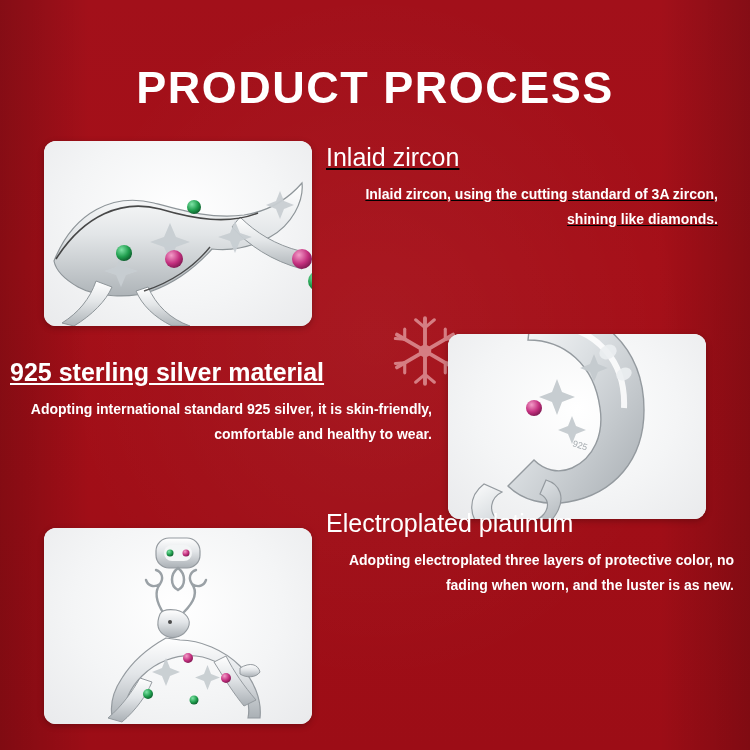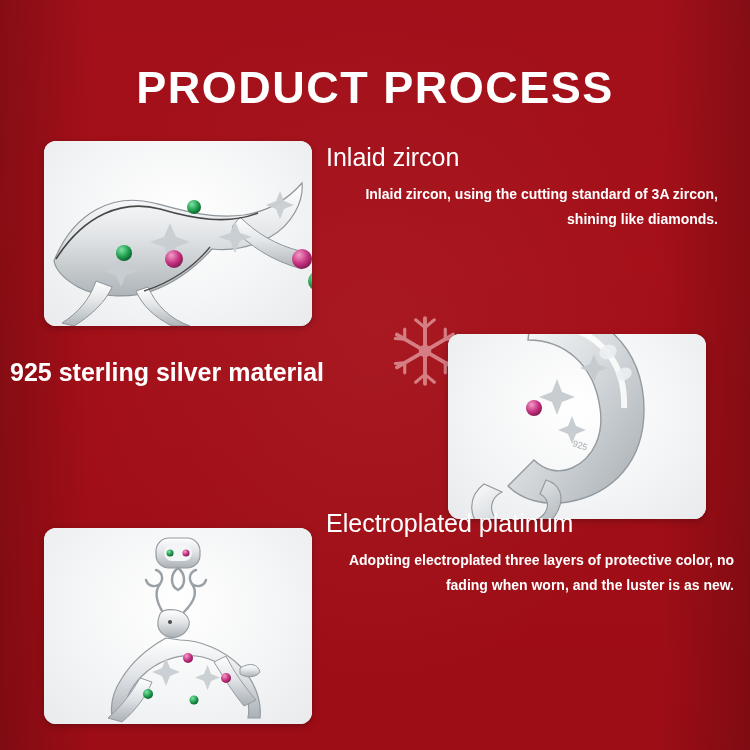--- a/index.html
+++ b/index.html
@@ -68,30 +68,30 @@
   
   .block { position: absolute; z-index: 4; }
   .blk-head {
     color: #ffffff;
     font-size: 25px;
     font-weight: normal;
     line-height: 1.2;
     margin: 0 0 10px 0;
     white-space: nowrap;
   }
-  .blk-head.bold { font-weight: bold; font-size: 25px; }
+  .blk-head.bold { font-weight: bold; font-size: 25px; text-decoration: underline; }
   .blk-body {
     color: #ffffff;
     font-size: 14px;
     font-weight: bold;
     line-height: 1.78;
     margin: 8px;
     text-align: right;
   }
-  .block-1 { left: 326px; top: 142px; width: 400px; }
+  .block-1 { left: 326px; top: 142px; width: 400px; text-decoration: underline; }
   .block-2 { left: 10px;  top: 357px; width: 430px; }
   .block-3 { left: 326px; top: 508px; width: 416px; }
 
   
   .snowflake {
     position: absolute;
     left: 386px;
     top: 312px;
     width: 78px;
     height: 78px;
@@ -287,20 +287,21 @@
     </svg>
   </div>
 
   <div class="block block-1">
     <div class="blk-head">Inlaid zircon</div>
     <div class="blk-body">Inlaid zircon, using the cutting standard of 3A zircon, shining like diamonds.</div>
   </div>
 
   <div class="block block-2">
     <div class="blk-head bold">925 sterling silver material</div>
+    <div class="blk-body">Adopting international standard 925 silver, it is skin-friendly, comfortable and healthy to wear.</div>
   </div>
 
   <div class="block block-3">
     <div class="blk-head">Electroplated platinum</div>
     <div class="blk-body">Adopting electroplated three layers of protective color, no fading when worn, and the luster is as new.</div>
   </div>
 
 </div>
 
 </body></html>

